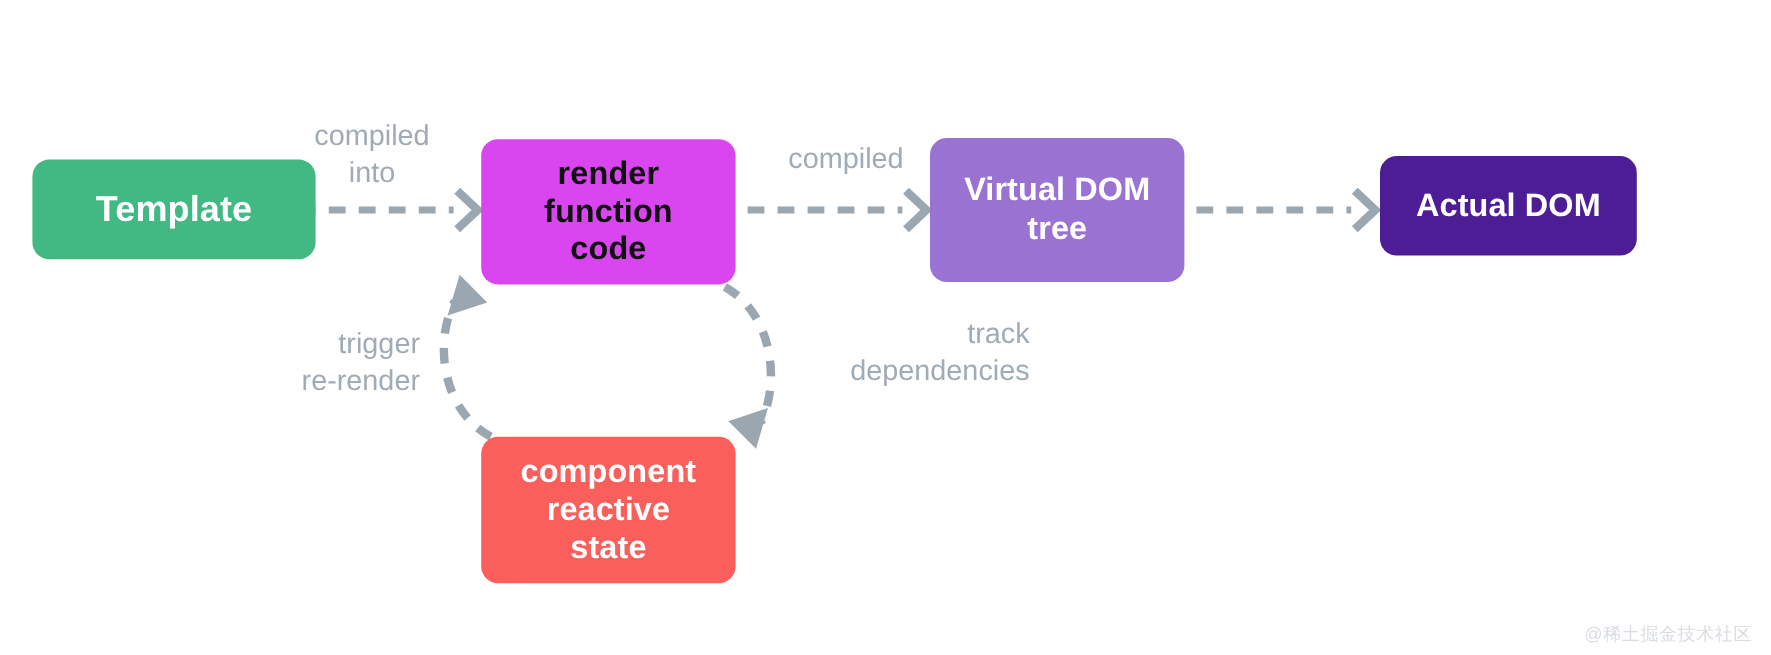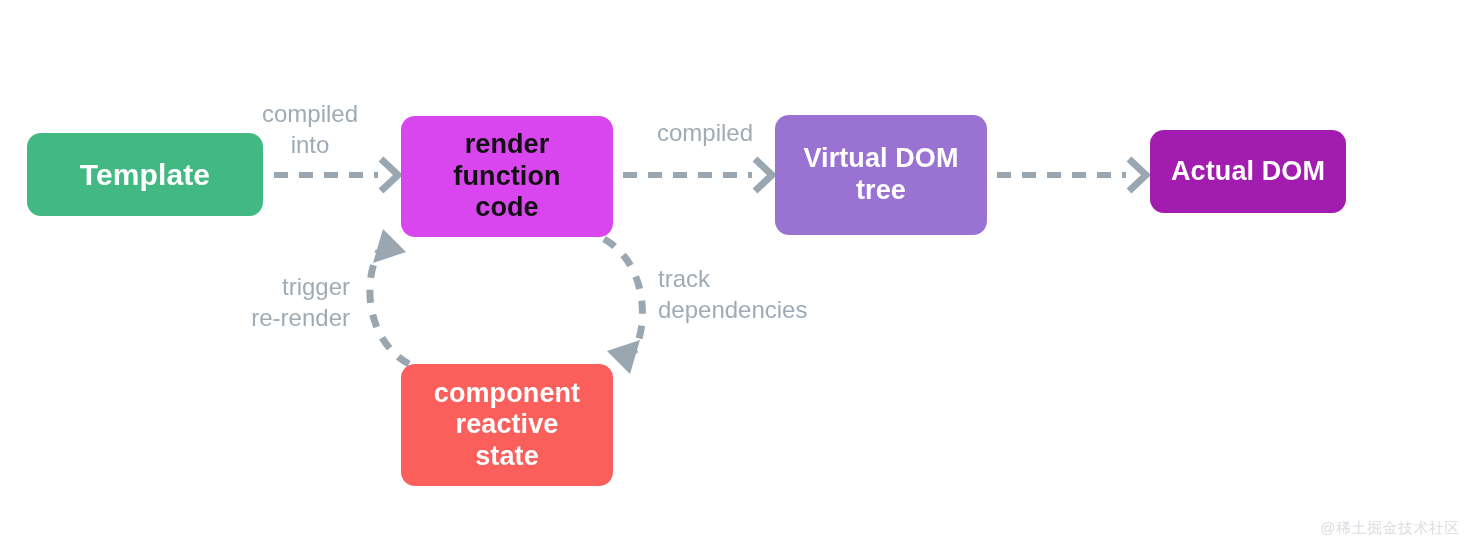--- a/index.html
+++ b/index.html
@@ -41,37 +41,37 @@
   .edge-label {
     position: absolute;
     color: #a0abb5;
     font-size: 24px;
     line-height: 1.28;
     white-space: pre-line;
     font-weight: normal;
   }
   .lbl-center { text-align: center; }
   .lbl-right  { text-align: right; }
-  .lbl-left   { text-align: left; }
+  .lbl-left   { text-align: right; }
 
   #node-template {
     left: 27px;  top: 133px;  width: 236px; height: 83px;
     background: #42b983; color: #ffffff; font-size: 30px;
   }
   #node-render {
     left: 401px; top: 116px; width: 212px; height: 121px;
     background: #d946ef; color: #111111; font-size: 27px;
   }
   #node-vdom {
     left: 775px; top: 115px; width: 212px; height: 120px;
     background: #9a72d2; color: #ffffff; font-size: 27px;
   }
   #node-actual {
-    left: 1150px; top: 130px; width: 196px; height: 83px;
-    background: #a21caf; color: #ffffff; font-size: 27px;
+    left: 1150px; top: 130px; width: 214px; height: 83px;
+    background: #4c1d95; color: #ffffff; font-size: 27px;
   }
   #node-state {
     left: 401px; top: 364px; width: 212px; height: 122px;
     background: #fa5f5c; color: #ffffff; font-size: 27px;
   }
 
   #label-compiled { left: 241px; top: 99px;  width: 138px; }
   #label-returns  { left: 645px; top: 118px; width: 120px; }
   #label-mount    { left: 1010px;top: 97px;  width: 125px; }
   #label-trigger  { left: 218px; top: 272px; width: 132px; }

